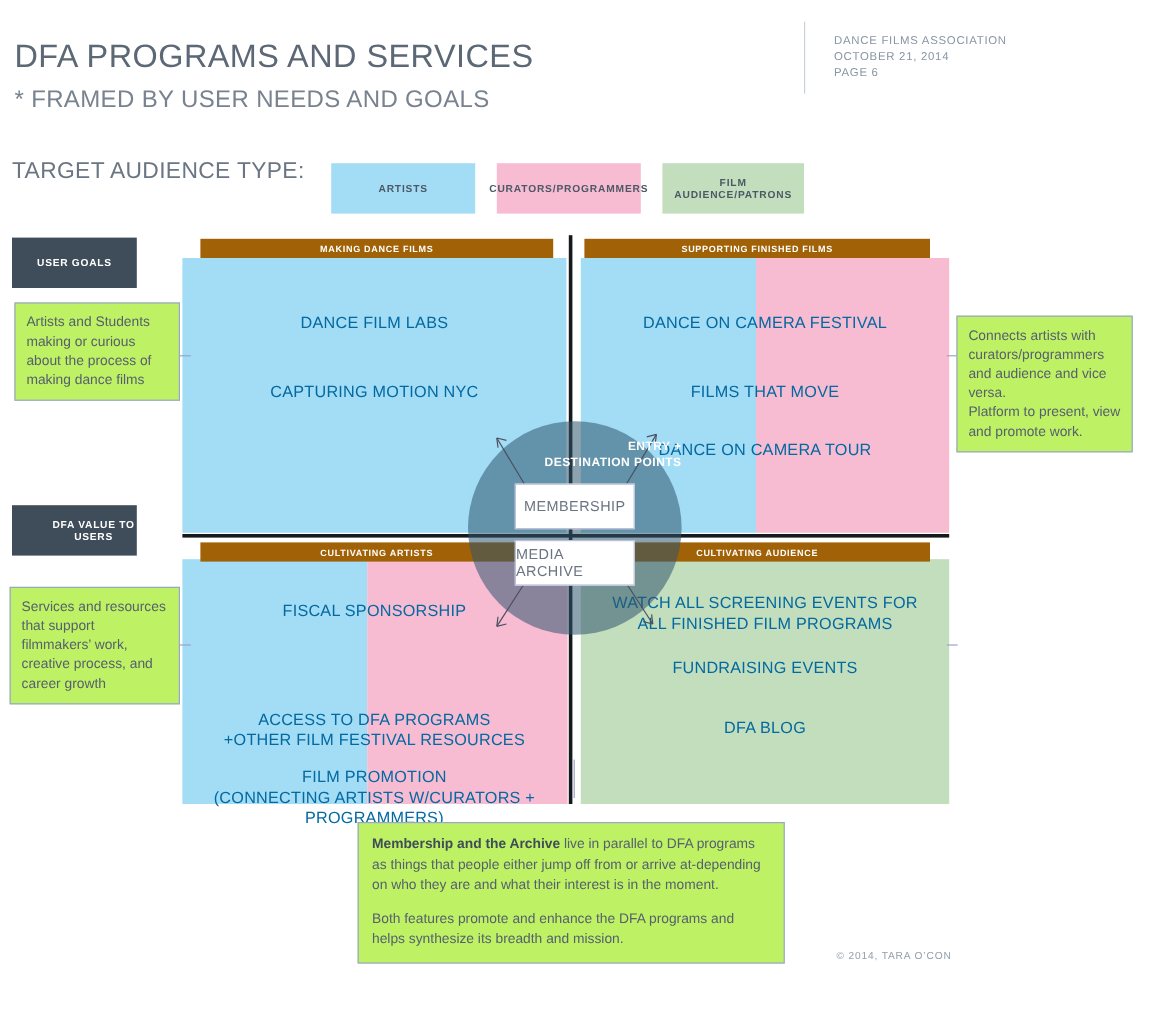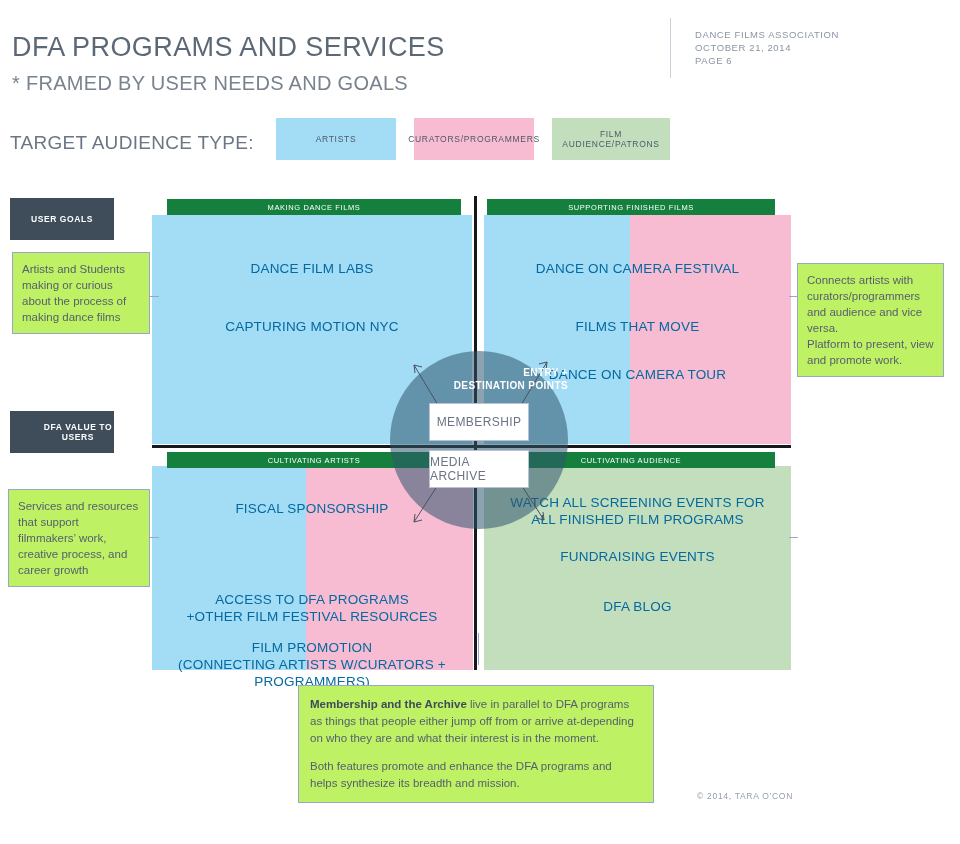--- a/index.html
+++ b/index.html
@@ -33,38 +33,38 @@
     color: #8a95a3;
   }
   .meta div { white-space: nowrap; }
 
   
   .aud-label {
     position: absolute; left: 10px; top: 132px;
     font-size: 19px; letter-spacing: 0.3px; color: #6b7684; white-space: nowrap;
   }
   .swatch {
-    position: absolute; top: 118px; height: 42px;
-    display: flex; align-items: center; justify-content: center;
-    font-size: 8.5px; letter-spacing: 0.7px; font-weight: 400;
+    position: absolute; top: 136px; height: 42px;
+    display: flex; align-items: center; justify-content: center;
+    font-size: 8.5px; letter-spacing: 0.7px; font-weight: 700;
     color: #4d5866; text-align: center;
   }
   .sw0 { left: 276px; width: 120px; }
   .sw1 { left: 414px; width: 120px; }
   .sw2 { left: 552px; width: 118px; }
 
   
   .tag {
     position: absolute; left: 10px; height: 42px; width: 104px;
     background: #3f4c59; color: #ffffff;
     display: flex; align-items: center; justify-content: center;
     font-size: 8.5px; font-weight: 700; letter-spacing: 0.6px; text-align: center;
   }
   .tag-goals { top: 198px; }
-  .tag-value { top: 411px; padding-left: 32px; }
+  .tag-value { top: 421px; padding-left: 32px; }
 
   
   .callout {
     position: absolute;
     border: 1px solid #9aa5cc;
     background: #bef264;
     font-size: 11.5px; line-height: 16px; color: #56606e;
     padding: 8px 9px;
   }
   .co-left1 { left: 12px; top: 252px; width: 138px; }
@@ -81,23 +81,23 @@
   
   .stub { position: absolute; background: #9aa5cc; }
   .stub-l1 { left: 150px; top: 296px; width: 9px; height: 1px; }
   .stub-l2 { left: 150px; top: 537px; width: 9px; height: 1px; }
   .stub-r1 { left: 789px; top: 296px; width: 9px; height: 1px; }
   .stub-r2 { left: 789px; top: 537px; width: 9px; height: 1px; }
   .stub-b2 { left: 478px; top: 633px; width: 1px; height: 32px; }
 
   
   .qhead {
-    position: absolute; height: 16px; background: #15803d; color: #fff;
-    display: flex; align-items: center; justify-content: center;
-    font-size: 7.5px; font-weight: 400; letter-spacing: 0.6px;
+    position: absolute; height: 16px; background: #a16207; color: #fff;
+    display: flex; align-items: center; justify-content: center;
+    font-size: 7.5px; font-weight: 700; letter-spacing: 0.6px;
   }
   .qh-tl { left: 167px; top: 199px; width: 294px; }
   .qh-tr { left: 487px; top: 199px; width: 288px; }
   .qh-bl { left: 167px; top: 452px; width: 294px; }
   .qh-br { left: 487px; top: 452px; width: 288px; }
 
   .panel { position: absolute; }
   
   .p-tl { left: 152px; top: 215px; width: 320px; height: 229px; background: #a3dcf5; }
   

